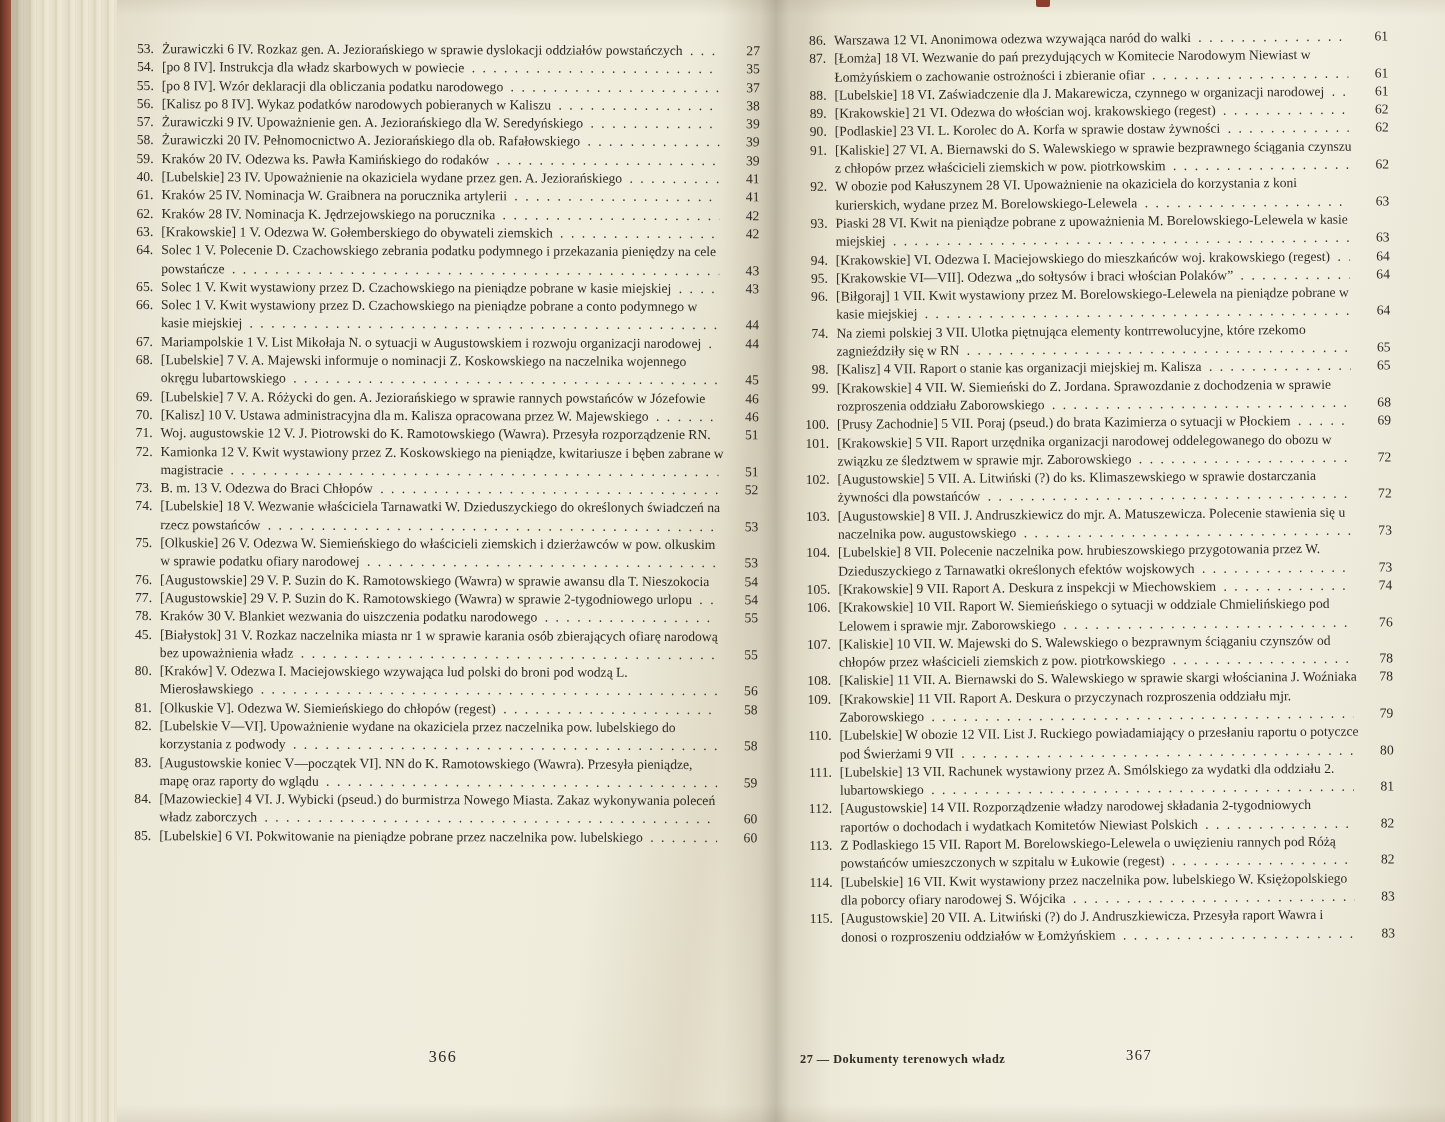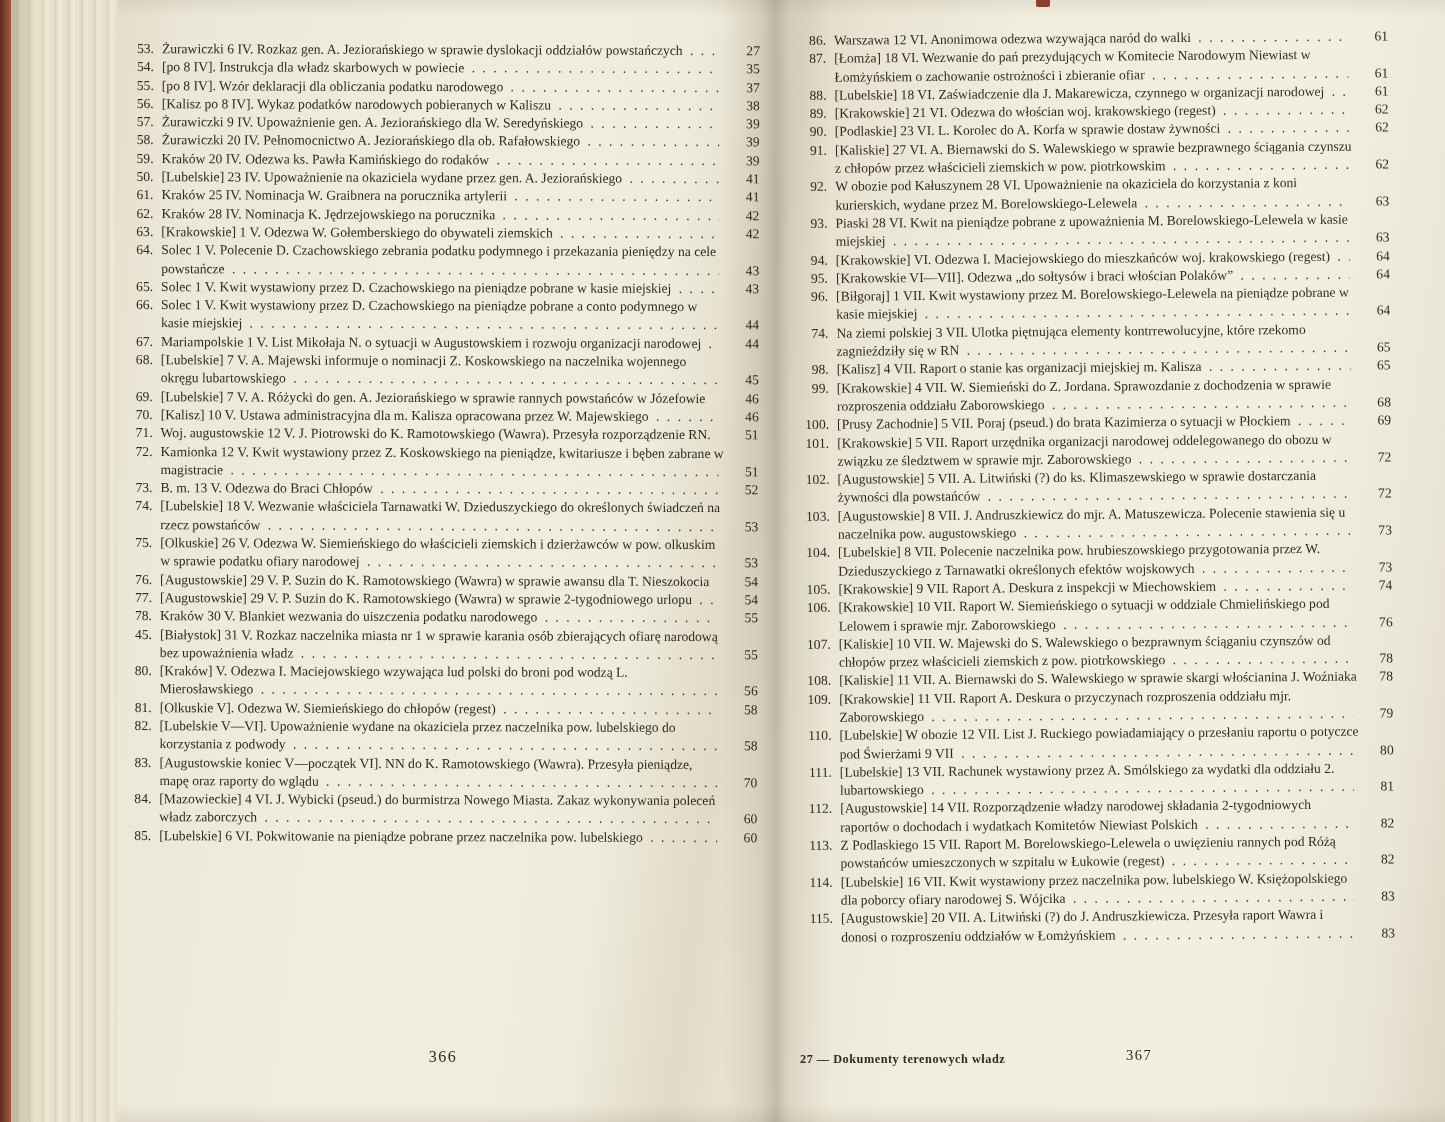--- a/index.html
+++ b/index.html
@@ -101,21 +101,21 @@
           <span class="no">58.</span>
           <span class="mid"><span class="txt">Żurawiczki 20 IV. Pełnomocnictwo A. Jeziorańskiego dla ob. Rafałowskiego</span><span class="lead" style="width: 137.581px;">&nbsp;.&nbsp;.&nbsp;.&nbsp;.&nbsp;.&nbsp;.&nbsp;.&nbsp;.&nbsp;.&nbsp;.&nbsp;.&nbsp;.&nbsp;.&nbsp;.&nbsp;.&nbsp;.&nbsp;.&nbsp;.</span></span>
           <span class="pg">39</span>
         </div>
         <div class="entry">
           <span class="no">59.</span>
           <span class="mid"><span class="txt">Kraków 20 IV. Odezwa ks. Pawła Kamińskiego do rodaków</span><span class="lead" style="width: 228.549px;">&nbsp;.&nbsp;.&nbsp;.&nbsp;.&nbsp;.&nbsp;.&nbsp;.&nbsp;.&nbsp;.&nbsp;.&nbsp;.&nbsp;.&nbsp;.&nbsp;.&nbsp;.&nbsp;.&nbsp;.&nbsp;.&nbsp;.&nbsp;.&nbsp;.&nbsp;.&nbsp;.&nbsp;.&nbsp;.&nbsp;.&nbsp;.&nbsp;.&nbsp;.</span></span>
           <span class="pg">39</span>
         </div>
         <div class="entry">
-          <span class="no">50.</span>
+          <span class="no">40.</span>
           <span class="mid"><span class="txt">[Lubelskie] 23 IV. Upoważnienie na okaziciela wydane przez gen. A. Jeziorańskiego</span><span class="lead" style="width: 95.3622px;">&nbsp;.&nbsp;.&nbsp;.&nbsp;.&nbsp;.&nbsp;.&nbsp;.&nbsp;.&nbsp;.&nbsp;.&nbsp;.&nbsp;.</span></span>
           <span class="pg">41</span>
         </div>
         <div class="entry">
           <span class="no">61.</span>
           <span class="mid"><span class="txt">Kraków 25 IV. Nominacja W. Graibnera na porucznika artylerii</span><span class="lead" style="width: 210.471px;">&nbsp;.&nbsp;.&nbsp;.&nbsp;.&nbsp;.&nbsp;.&nbsp;.&nbsp;.&nbsp;.&nbsp;.&nbsp;.&nbsp;.&nbsp;.&nbsp;.&nbsp;.&nbsp;.&nbsp;.&nbsp;.&nbsp;.&nbsp;.&nbsp;.&nbsp;.&nbsp;.&nbsp;.&nbsp;.&nbsp;.&nbsp;.</span></span>
           <span class="pg">41</span>
         </div>
         <div class="entry">
           <span class="no">62.</span>
@@ -218,21 +218,21 @@
           <span class="pg">58</span>
         </div>
         <div class="entry">
           <span class="no">82.</span>
           <span class="mid"><span class="txt">[Lubelskie V—VI]. Upoważnienie wydane na okaziciela przez naczelnika pow. lubelskiego do korzystania z podwody</span><span class="lead" style="width: 429.971px;">&nbsp;.&nbsp;.&nbsp;.&nbsp;.&nbsp;.&nbsp;.&nbsp;.&nbsp;.&nbsp;.&nbsp;.&nbsp;.&nbsp;.&nbsp;.&nbsp;.&nbsp;.&nbsp;.&nbsp;.&nbsp;.&nbsp;.&nbsp;.&nbsp;.&nbsp;.&nbsp;.&nbsp;.&nbsp;.&nbsp;.&nbsp;.&nbsp;.&nbsp;.&nbsp;.&nbsp;.&nbsp;.&nbsp;.&nbsp;.&nbsp;.&nbsp;.&nbsp;.&nbsp;.&nbsp;.&nbsp;.&nbsp;.&nbsp;.&nbsp;.&nbsp;.&nbsp;.&nbsp;.&nbsp;.&nbsp;.&nbsp;.&nbsp;.&nbsp;.&nbsp;.&nbsp;.&nbsp;.</span></span>
           <span class="pg">58</span>
         </div>
         <div class="entry">
           <span class="no">83.</span>
           <span class="mid"><span class="txt">[Augustowskie koniec V—początek VI]. NN do K. Ramotowskiego (Wawra). Przesyła pieniądze, mapę oraz raporty do wglądu</span><span class="lead" style="width: 396.768px;">&nbsp;.&nbsp;.&nbsp;.&nbsp;.&nbsp;.&nbsp;.&nbsp;.&nbsp;.&nbsp;.&nbsp;.&nbsp;.&nbsp;.&nbsp;.&nbsp;.&nbsp;.&nbsp;.&nbsp;.&nbsp;.&nbsp;.&nbsp;.&nbsp;.&nbsp;.&nbsp;.&nbsp;.&nbsp;.&nbsp;.&nbsp;.&nbsp;.&nbsp;.&nbsp;.&nbsp;.&nbsp;.&nbsp;.&nbsp;.&nbsp;.&nbsp;.&nbsp;.&nbsp;.&nbsp;.&nbsp;.&nbsp;.&nbsp;.&nbsp;.&nbsp;.&nbsp;.&nbsp;.&nbsp;.&nbsp;.&nbsp;.&nbsp;.</span></span>
-          <span class="pg">70</span>
+          <span class="pg">59</span>
         </div>
         <div class="entry">
           <span class="no">84.</span>
           <span class="mid"><span class="txt">[Mazowieckie] 4 VI. J. Wybicki (pseud.) do burmistrza Nowego Miasta. Zakaz wykonywania poleceń władz zaborczych</span><span class="lead" style="width: 458.314px;">&nbsp;.&nbsp;.&nbsp;.&nbsp;.&nbsp;.&nbsp;.&nbsp;.&nbsp;.&nbsp;.&nbsp;.&nbsp;.&nbsp;.&nbsp;.&nbsp;.&nbsp;.&nbsp;.&nbsp;.&nbsp;.&nbsp;.&nbsp;.&nbsp;.&nbsp;.&nbsp;.&nbsp;.&nbsp;.&nbsp;.&nbsp;.&nbsp;.&nbsp;.&nbsp;.&nbsp;.&nbsp;.&nbsp;.&nbsp;.&nbsp;.&nbsp;.&nbsp;.&nbsp;.&nbsp;.&nbsp;.&nbsp;.&nbsp;.&nbsp;.&nbsp;.&nbsp;.&nbsp;.&nbsp;.&nbsp;.&nbsp;.&nbsp;.&nbsp;.&nbsp;.&nbsp;.&nbsp;.&nbsp;.&nbsp;.&nbsp;.&nbsp;.</span></span>
           <span class="pg">60</span>
         </div>
         <div class="entry">
           <span class="no">85.</span>
           <span class="mid"><span class="txt">[Lubelskie] 6 VI. Pokwitowanie na pieniądze pobrane przez naczelnika pow. lubelskiego</span><span class="lead" style="width: 72.4561px;">&nbsp;.&nbsp;.&nbsp;.&nbsp;.&nbsp;.&nbsp;.&nbsp;.&nbsp;.&nbsp;.&nbsp;.</span></span>
           <span class="pg">60</span>

